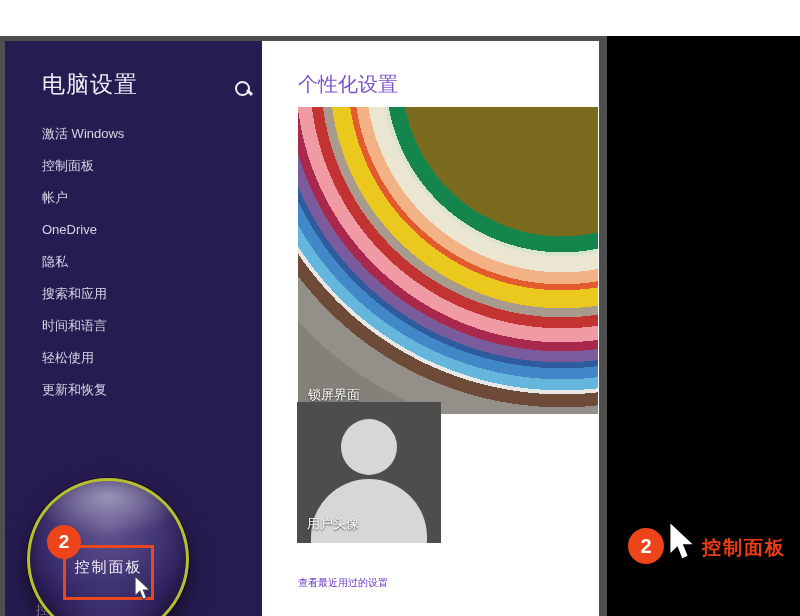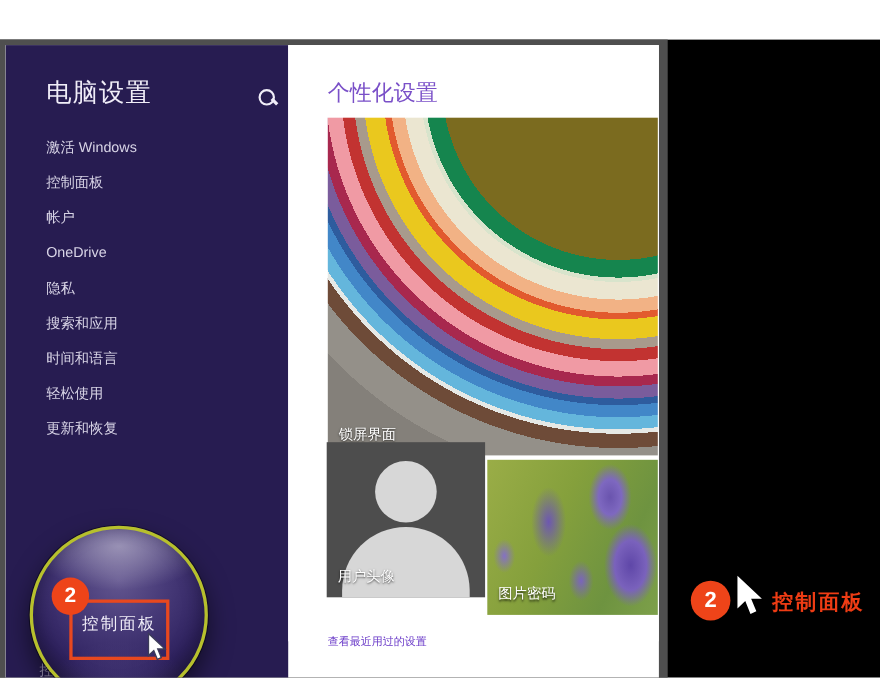--- a/index.html
+++ b/index.html
@@ -123,23 +123,20 @@
       <div class="tile lock-tile">
         <span class="tile-label">锁屏界面</span>
       </div>
 
       <div class="tile avatar-tile">
         <span class="av-head"></span>
         <span class="av-body"></span>
         <span class="tile-label">用户头像</span>
       </div>
 
-      <div class="tile picture-tile">
-        <span class="tile-label">图片密码</span>
-      </div>
 
       <div class="recent-link">查看最近用过的设置</div>
     </div>
   </div>
 
   <div class="legend-badge">2</div>
   <div class="legend-cursor">
     <svg width="34" height="40" viewBox="0 0 21 27">
       <path d="M2 1 L2 21 L6.8 16.4 L10 24.4 L13.6 22.8 L10.4 15 L17 15 Z" fill="#ffffff"></path>
     </svg>

